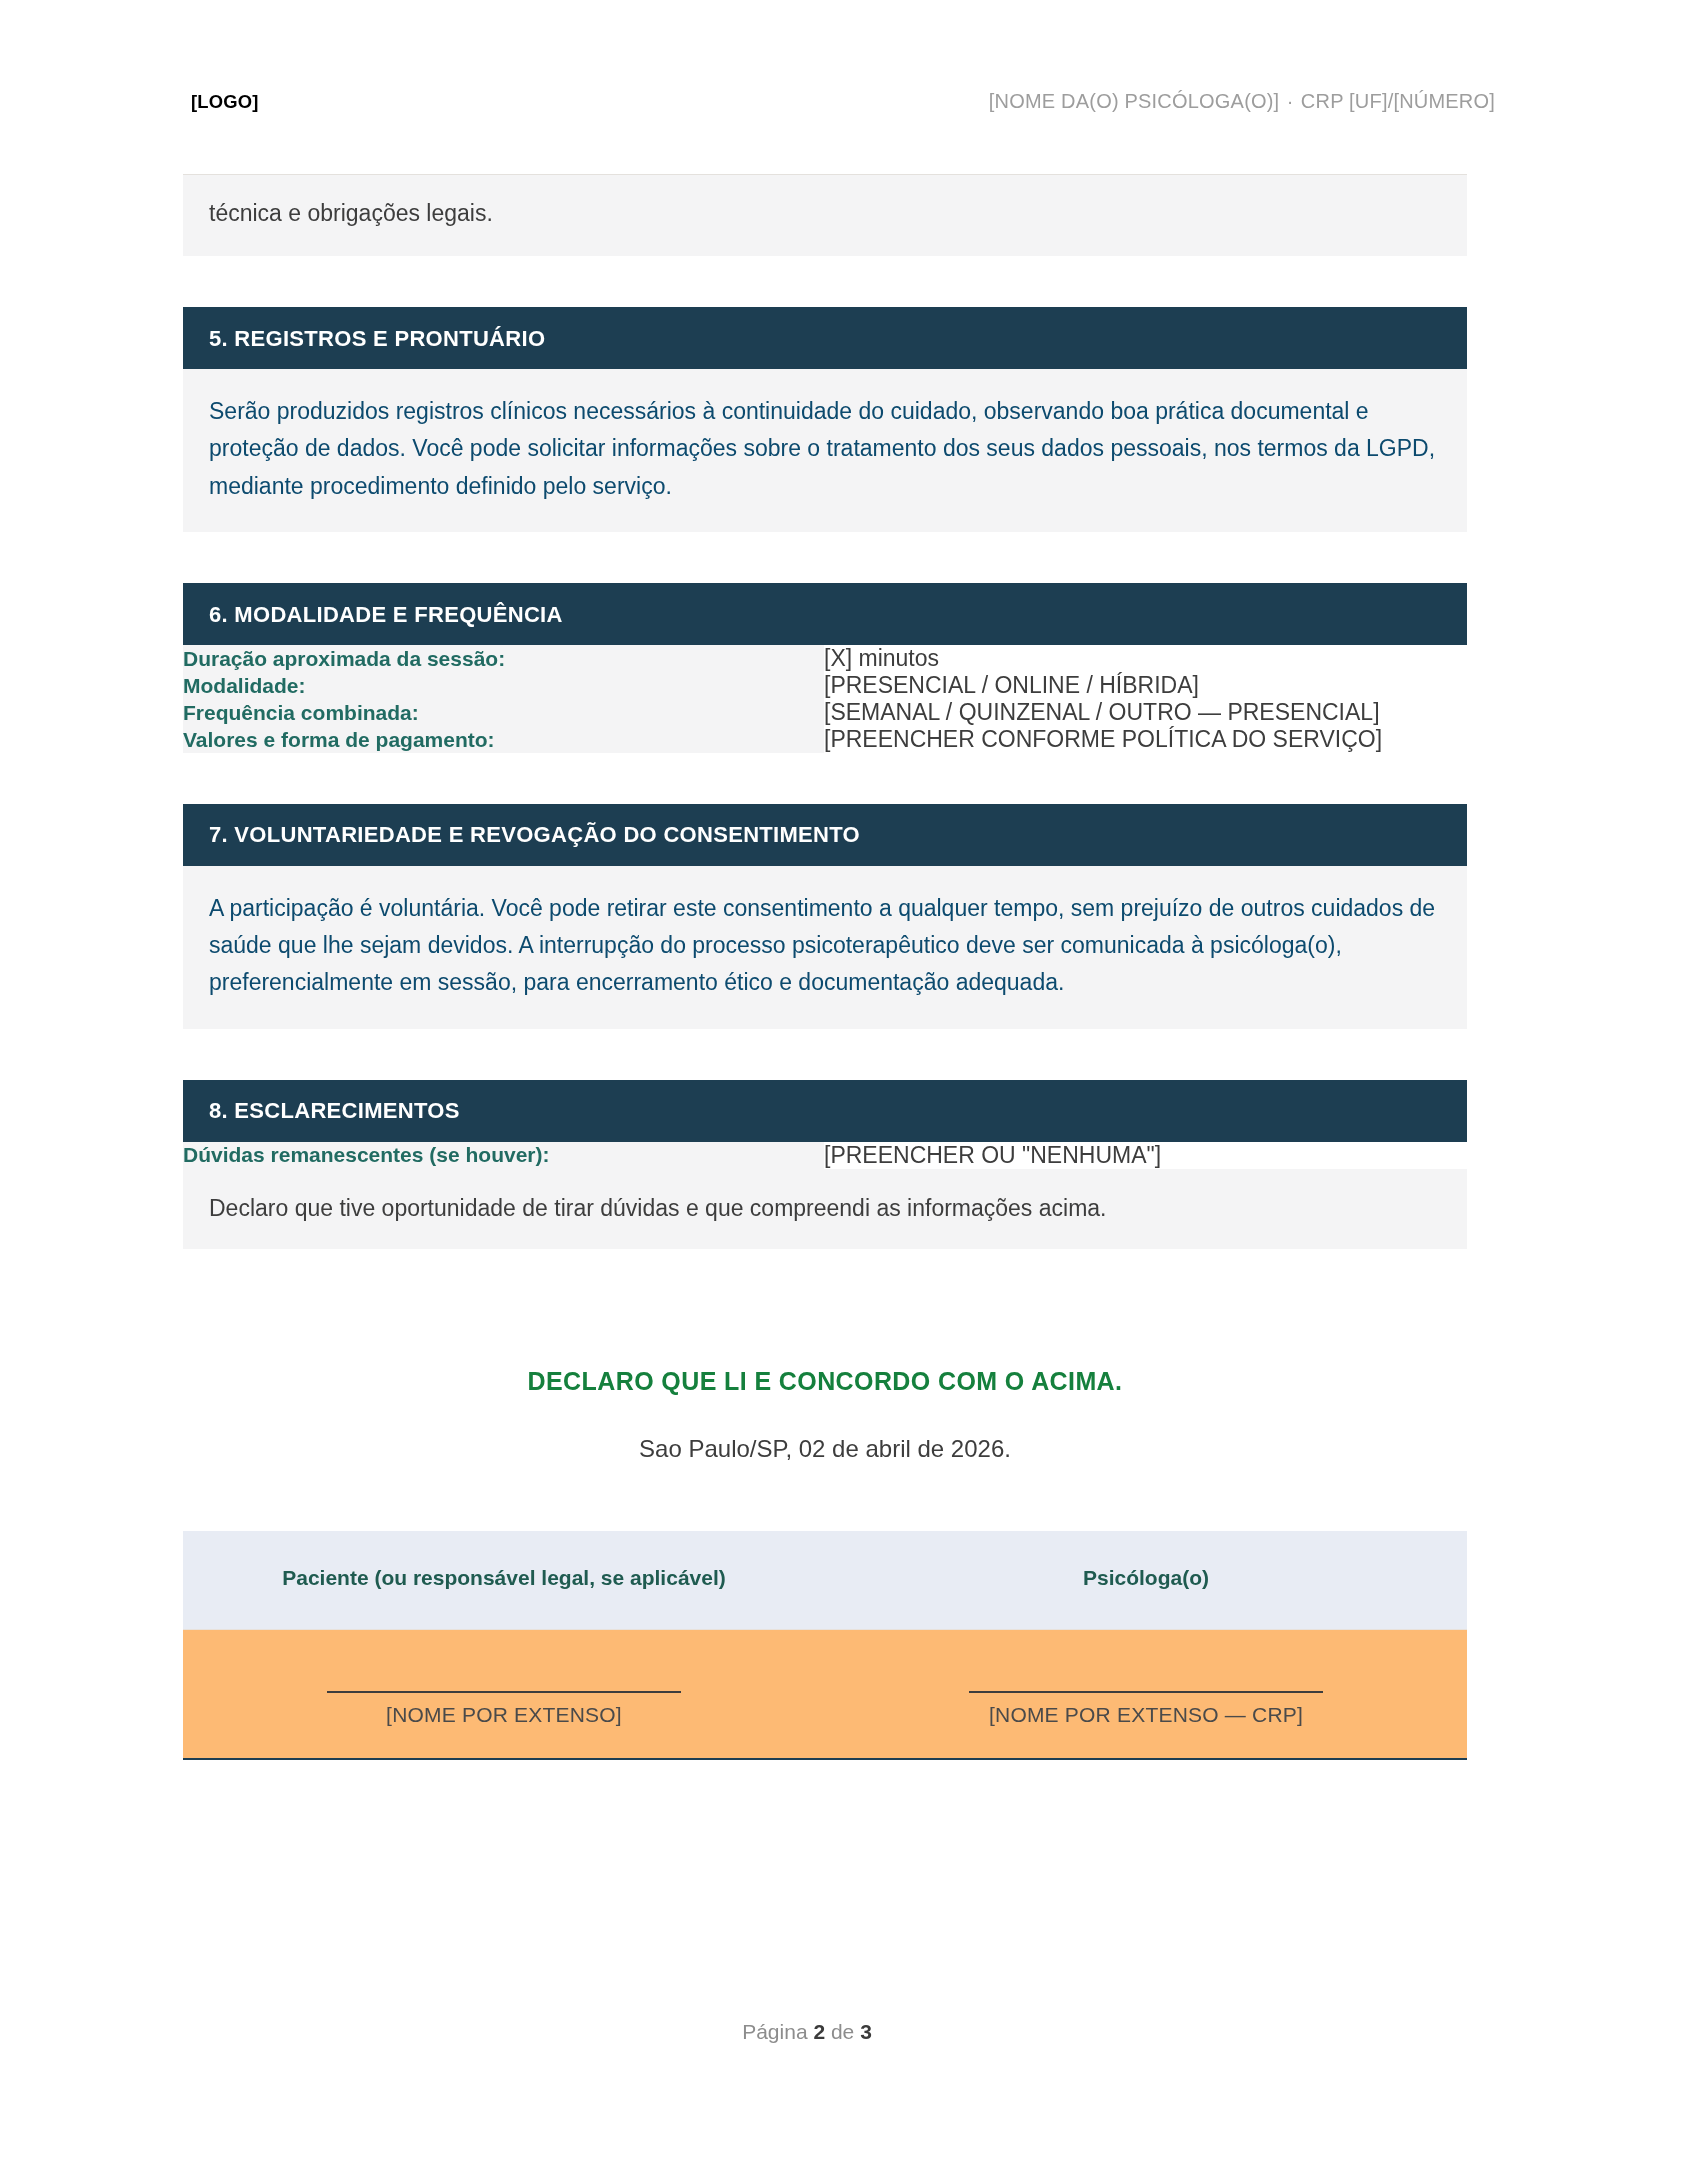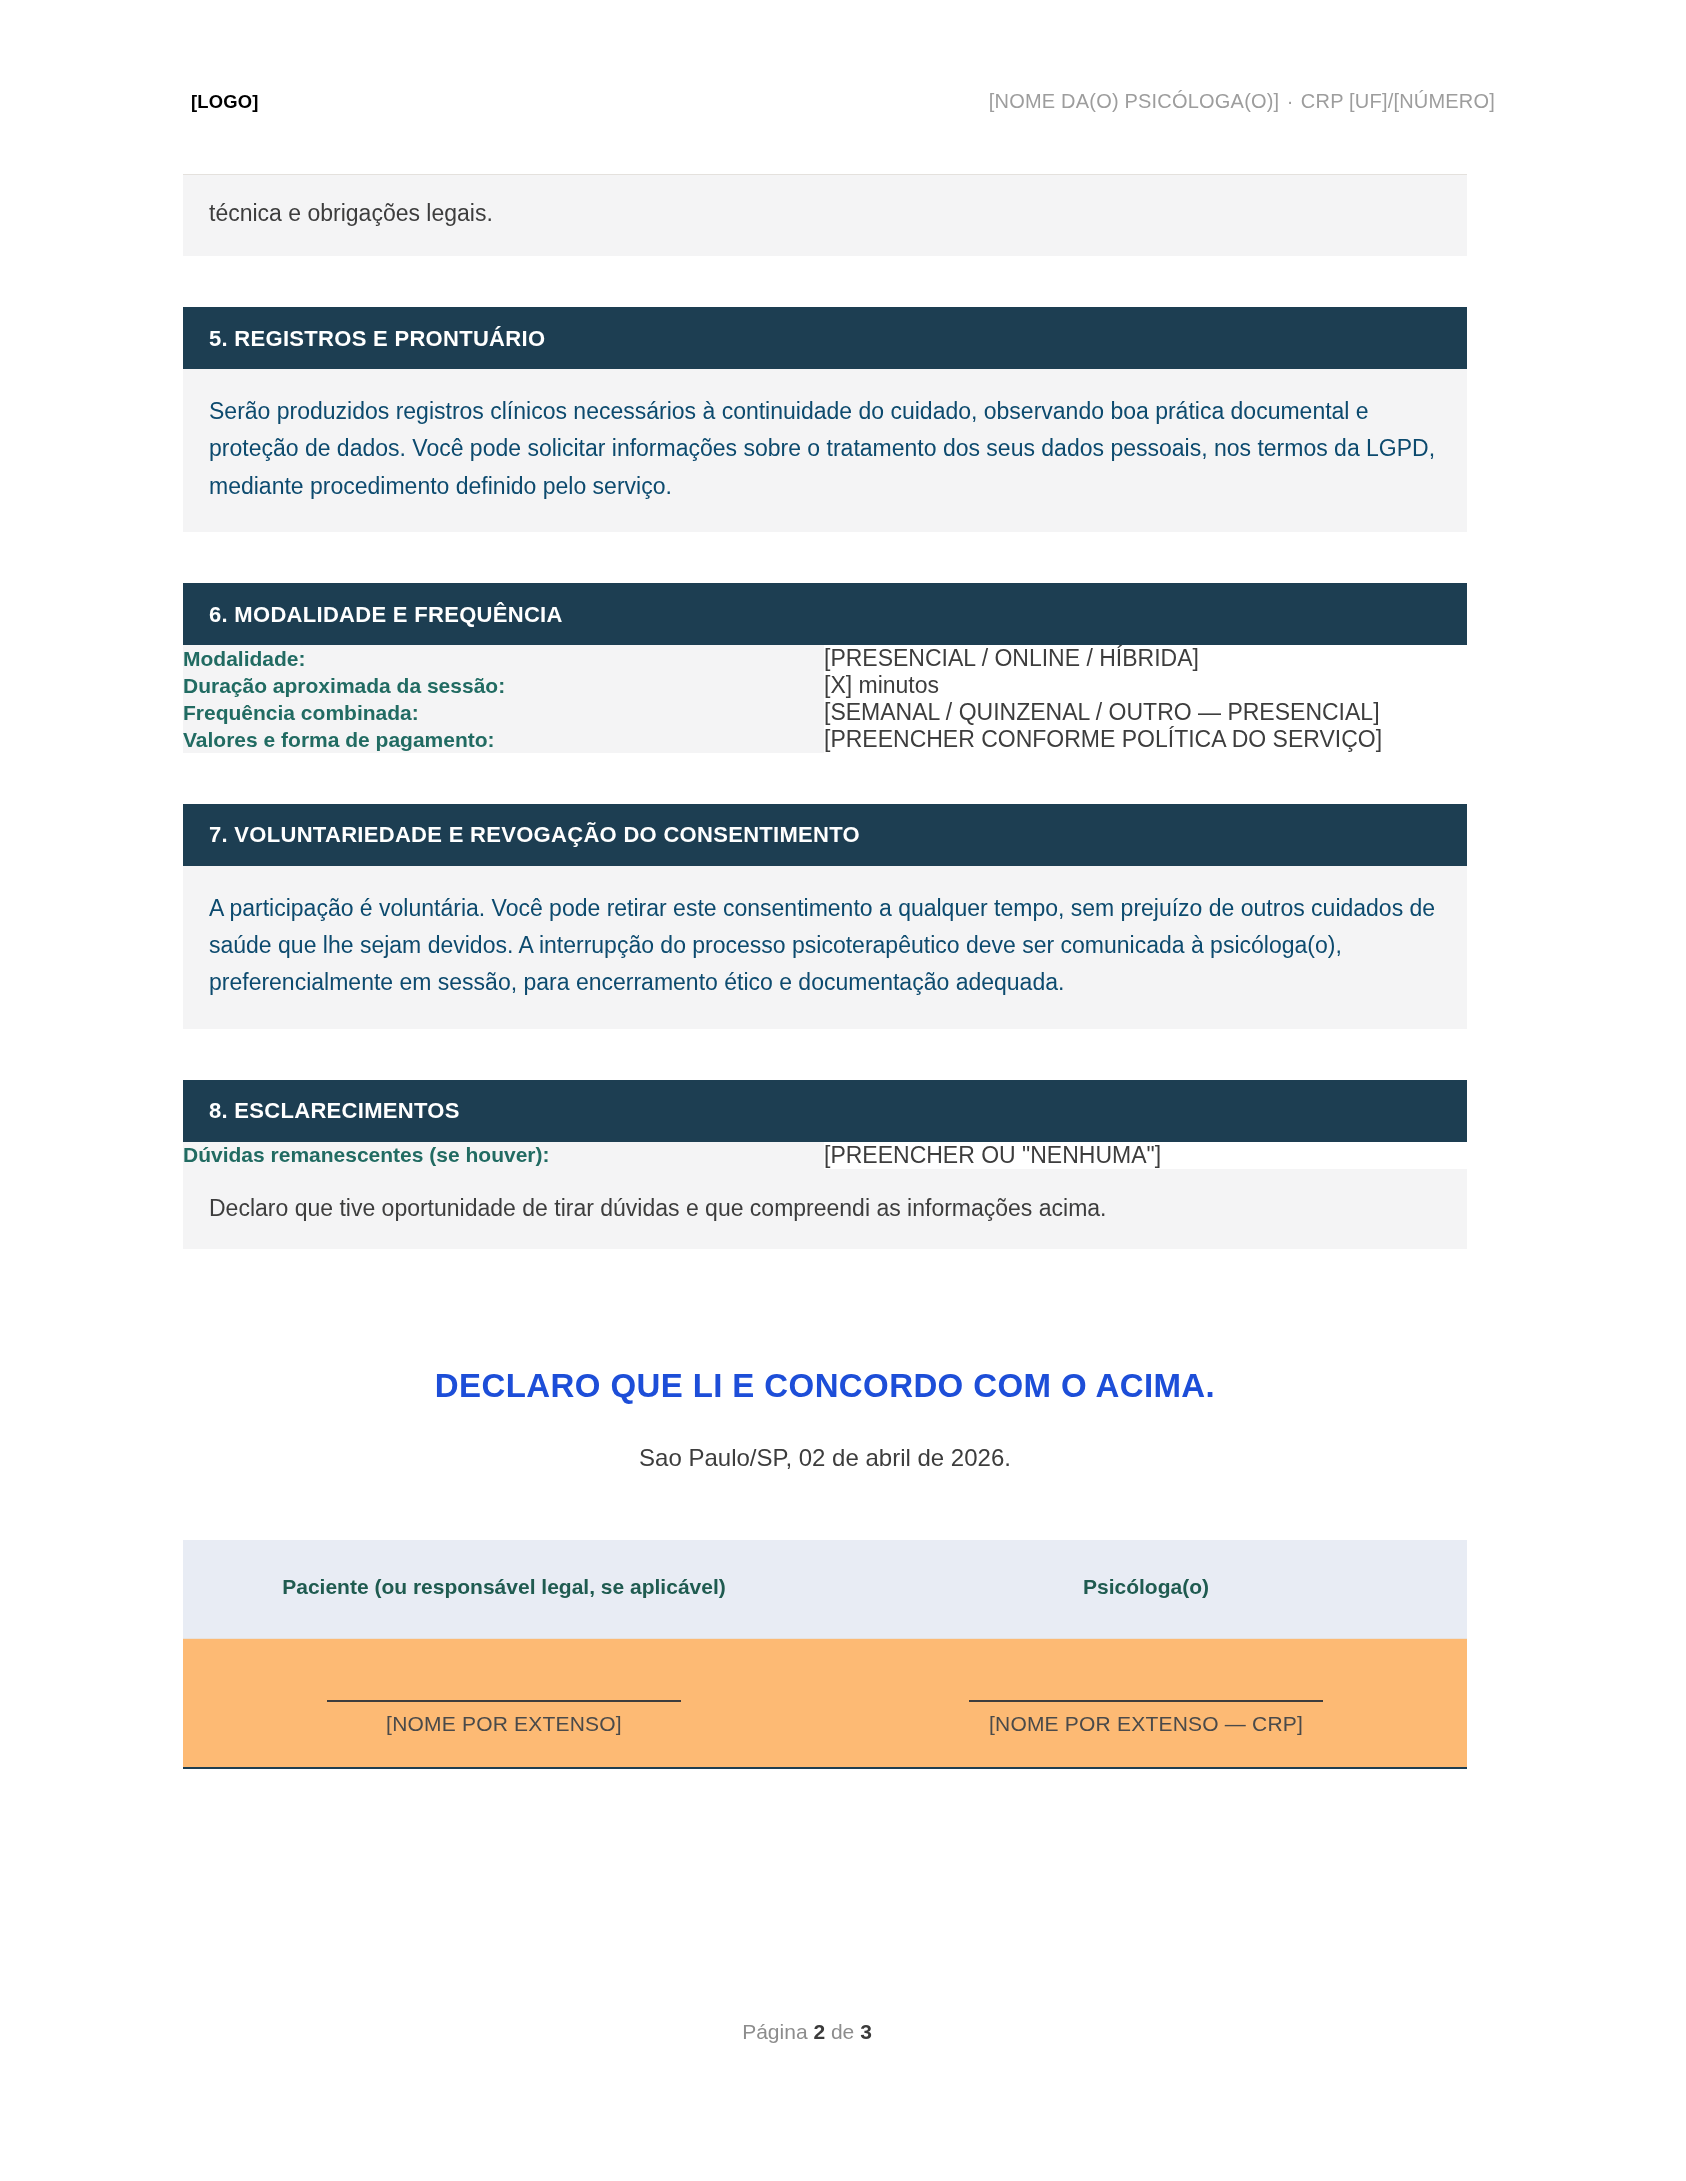--- a/index.html
+++ b/index.html
@@ -118,22 +118,22 @@
     font-size: 23px;
     line-height: 1.5;
     color: #3d3d3d;
     box-sizing: border-box;
   }
 
   
   .declaration {
     margin-top: 118px;
     text-align: center;
-    color: #1d4ed8;
-    font-size: 33px;
+    color: #15803d;
+    font-size: 25px;
     font-weight: bold;
     letter-spacing: 0.4px;
   }
   .place-date {
     margin-top: 39px;
     text-align: center;
     font-size: 24px;
     color: #3d3d3d;
   }
 
@@ -208,26 +208,26 @@
       <div class="section-body">
         <p>Serão produzidos registros clínicos necessários à continuidade do cuidado, observando boa prática documental e proteção de dados. Você pode solicitar informações sobre o tratamento dos seus dados pessoais, nos termos da LGPD, mediante procedimento definido pelo serviço.</p>
       </div>
     </div>
 
     <div class="section">
       <div class="section-bar">6. MODALIDADE E FREQUÊNCIA</div>
       <table class="field-table">
         <tbody>
           <tr>
+            <td class="field-label">Duração aproximada da sessão:</td>
+            <td class="field-value">[X] minutos</td>
+          </tr>
+          <tr>
             <td class="field-label">Modalidade:</td>
             <td class="field-value">[PRESENCIAL / ONLINE / HÍBRIDA]</td>
-          </tr>
-          <tr>
-            <td class="field-label">Duração aproximada da sessão:</td>
-            <td class="field-value">[X] minutos</td>
           </tr>
           <tr>
             <td class="field-label">Frequência combinada:</td>
             <td class="field-value">[SEMANAL / QUINZENAL / OUTRO — PRESENCIAL]</td>
           </tr>
           <tr>
             <td class="field-label">Valores e forma de pagamento:</td>
             <td class="field-value">[PREENCHER CONFORME POLÍTICA DO SERVIÇO]</td>
           </tr>
         </tbody>

